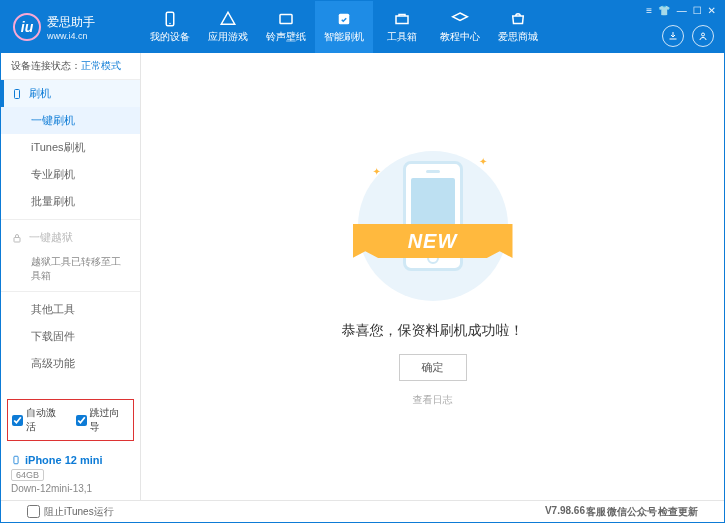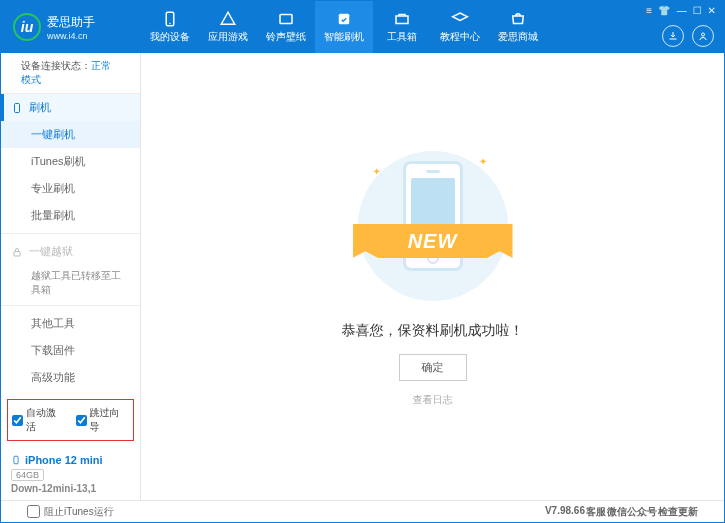--- a/index.html
+++ b/index.html
@@ -1,53 +1,53 @@
 <!DOCTYPE html>
 <html><head>
 <meta charset="utf-8">
 <style>
 * { margin: 0; padding: 0; box-sizing: border-box; font-family: "Microsoft YaHei", sans-serif; }
 body { width: 725px; height: 523px; background: #fff; overflow: hidden; border: 1px solid #0d7bd6; }
 
 .header { background: #0d7bd6; height: 52px; display: flex; align-items: center; color: #fff; position: relative; }
 .logo-area { display: flex; align-items: center; padding: 0 12px; width: 140px; }
-.logo-icon { width: 28px; height: 28px; border: 2px solid #22c55e; border-radius: 50%; display: flex; align-items: center; justify-content: center; font-weight: bold; font-size: 14px; font-style: italic; }
+.logo-icon { width: 28px; height: 28px; border: 2px solid #f9a8d4; border-radius: 50%; display: flex; align-items: center; justify-content: center; font-weight: bold; font-size: 14px; font-style: italic; }
 .logo-text { margin-left: 6px; }
 .logo-title { font-size: 12px; font-weight: normal; }
 .logo-url { font-size: 9px; opacity: 0.9; }
 .nav { display: flex; height: 100%; }
 .nav-item { width: 58px; display: flex; flex-direction: column; align-items: center; justify-content: center; font-size: 10px; cursor: pointer; }
 .nav-item.active { background: #1e8ce6; }
 .nav-icon { width: 18px; height: 18px; margin-bottom: 2px; fill: #fff; }
 .header-right { position: absolute; right: 8px; top: 4px; display: flex; gap: 6px; font-size: 10px; }
 .win-btn { cursor: pointer; opacity: 0.9; }
 .header-circles { position: absolute; right: 10px; bottom: 6px; display: flex; gap: 8px; }
 .circle-btn { width: 22px; height: 22px; border: 1.5px solid rgba(255,255,255,0.8); border-radius: 50%; display: flex; align-items: center; justify-content: center; cursor: pointer; }
 
 .body { display: flex; height: calc(100% - 52px - 22px); }
 .sidebar { width: 140px; border-right: 1px solid #e5e5e5; display: flex; flex-direction: column; font-size: 11px; }
-.conn-status { padding: 6px 20px; font-size: 10px; border-bottom: 1px solid #eee; color: #555; }
+.conn-status { padding: 6px 10px; font-size: 10px; border-bottom: 1px solid #eee; color: #555; }
 .conn-status .mode { color: #0d7bd6; }
 .side-header { display: flex; align-items: center; padding: 6px 10px; color: #555; gap: 6px; }
 .side-header.active { color: #0d7bd6; border-left: 3px solid #0d7bd6; background: #f0f8ff; padding-left: 7px; }
 .side-sub { padding: 6px 10px 6px 30px; color: #666; cursor: pointer; }
 .side-sub.active { color: #0d7bd6; background: #eaf4ff; }
 .side-note { padding: 4px 10px 4px 30px; color: #888; font-size: 10px; line-height: 1.4; }
 .side-icon { width: 12px; height: 12px; fill: currentColor; flex-shrink: 0; }
 .lock-icon { fill: #bbb; }
 .side-sep { border-top: 1px solid #eee; margin: 4px 0; }
 
 .checkbox-row { border: 1.5px solid #d33; margin: 6px; padding: 6px 4px; display: flex; gap: 10px; font-size: 10px; }
 .cb { display: flex; align-items: center; gap: 3px; color: #444; }
 .cb input { accent-color: #0d7bd6; width: 11px; height: 11px; }
 
 .device-box { padding: 6px 10px; font-size: 10px; }
 .device-name { color: #0d7bd6; font-weight: bold; font-size: 11px; display: flex; align-items: center; gap: 4px; }
 .storage-badge { display: inline-block; border: 1px solid #ccc; border-radius: 2px; padding: 0 4px; color: #888; margin-top: 2px; font-size: 9px; }
-.device-sub { color: #888; margin-top: 2px; font-weight: bold; }
+.device-sub { color: #888; margin-top: 2px; }
 
 .main { flex: 1; position: relative; display: flex; flex-direction: column; align-items: center; justify-content: center; }
 .illus { width: 180px; height: 160px; position: relative; }
 .circle-bg { width: 150px; height: 150px; background: #eaf4fb; border-radius: 50%; position: absolute; left: 15px; top: 5px; }
 .phone { position: absolute; left: 60px; top: 15px; width: 60px; height: 110px; background: #fff; border: 3px solid #d0e8f5; border-radius: 8px; }
 .phone::before { content: ""; position: absolute; top: 6px; left: 50%; transform: translateX(-50%); width: 14px; height: 3px; background: #d0e8f5; border-radius: 2px; }
 .phone-screen { position: absolute; top: 14px; left: 5px; right: 5px; bottom: 14px; background: #bde0f2; border-radius: 2px; }
 .phone::after { content: ""; position: absolute; bottom: 4px; left: 50%; transform: translateX(-50%); width: 8px; height: 8px; border: 2px solid #d0e8f5; border-radius: 50%; }
 .ribbon { position: absolute; top: 78px; left: 10px; right: 10px; height: 34px; background: #ffb93e; display: flex; align-items: center; justify-content: center; clip-path: polygon(0 0, 100% 0, 100% 100%, 92% 80%, 84% 100%, 16% 100%, 8% 80%, 0 100%); }
 .ribbon-text { color: #fff; font-weight: 900; font-size: 20px; font-style: italic; letter-spacing: 1px; }

